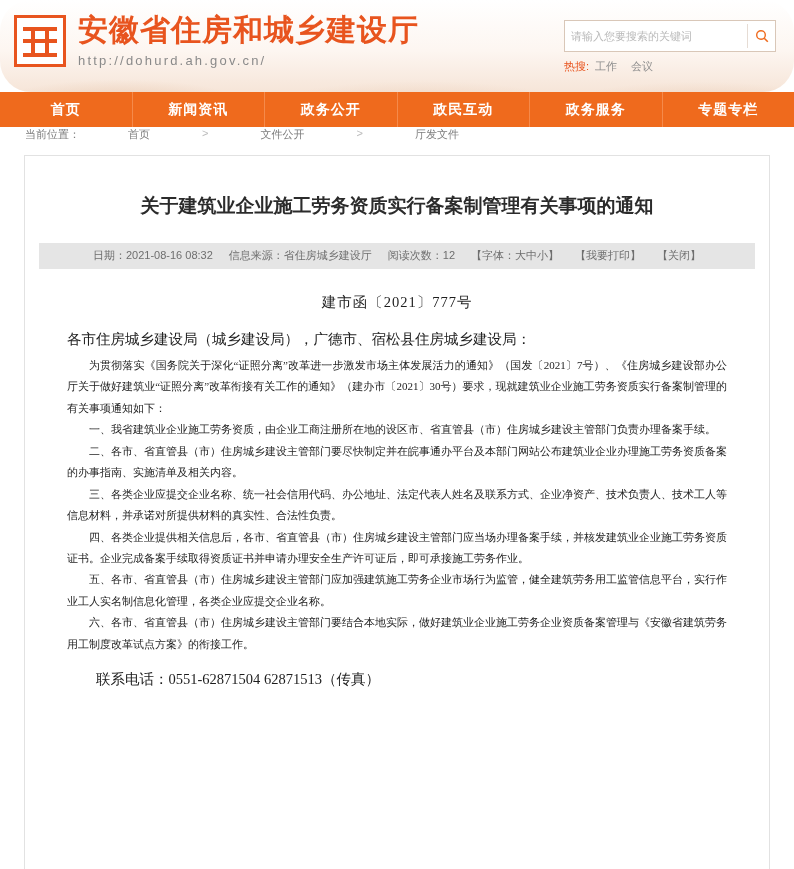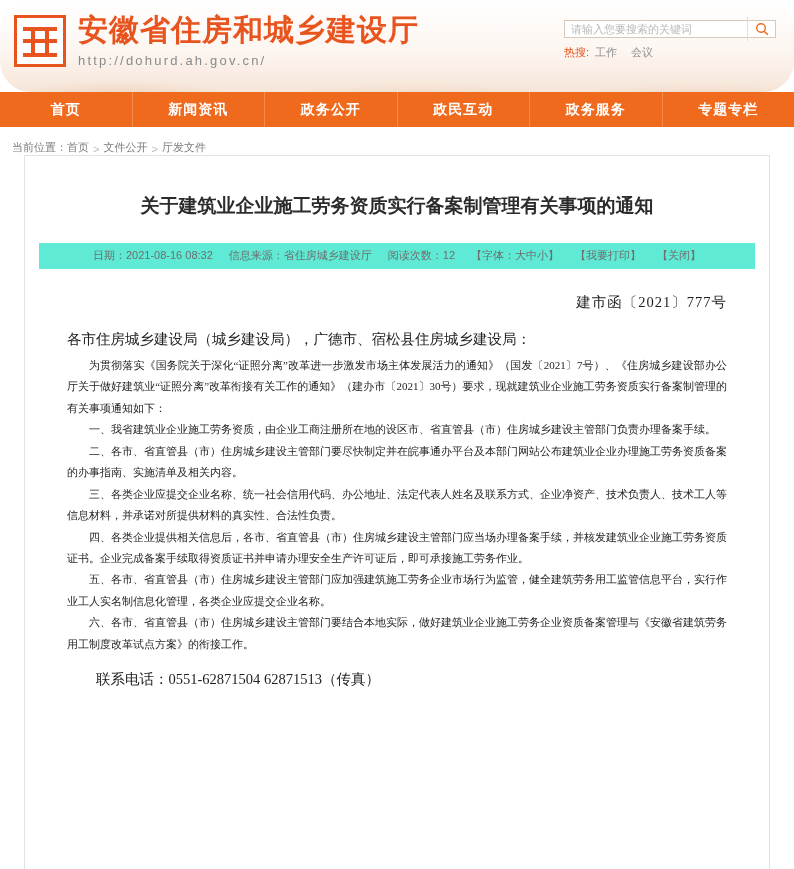--- a/index.html
+++ b/index.html
@@ -76,21 +76,21 @@
   }
 
   
   .search-area {
     position: absolute;
     right: 18px; top: 20px;
     width: 212px;
   }
   .search-box {
     display: flex; align-items: center;
-    height: 18px;
+    height: 32px;
     border: 1px solid #d9c7b8;
     background: #fff;
   }
   .search-input {
     flex: 1;
     border: none; outline: none;
     height: 24px;
     padding: 0 6px;
     font-size: 11px;
     color: #333;
@@ -130,25 +130,26 @@
     letter-spacing: 1px;
     cursor: pointer;
     border-right: 1px solid #f58a4b;
     font-family: "Liberation Sans", sans-serif;
   }
   .nav-item:last-child { border-right: none; text-align: right; }
 
   
   .breadcrumb {
     height: 28px;
-    display: flex; align-items: flex-end;
-    padding-left: 12px;
+    display: flex; align-items: flex-start;
+    padding-left: 25px;
     font-size: 11px;
     color: #7d7d7d;
     background: #fff;
+    gap: 48px;
   }
   .breadcrumb a { color: #7d7d7d; text-decoration: none; }
   .breadcrumb .sep { margin: 0 4px; color: #bbb; }
 
   
   .content-card {
     margin: 0 24px;
     border: 1px solid #e2e2e2;
     border-bottom: none;
     background: #fff;
@@ -159,37 +160,37 @@
     text-align: center;
     font-family: "Liberation Serif", serif;
     font-size: 19px;
     font-weight: bold;
     color: #2b2b2b;
     padding: 36px 60px 0 60px;
     line-height: 1.5;
   }
   .meta-bar {
     margin: 22px 14px 0 14px;
-    background: #5eead4;
+    background: #e5e5e5;
     height: 26px;
     display: flex; align-items: center; justify-content: center;
     font-size: 11px;
     color: #6e6e6e;
     gap: 16px;
   }
   .meta-bar span, .meta-bar a { color: #6e6e6e; text-decoration: none; }
   .meta-bar .fs-opts a { color: #6e6e6e; }
 
   .doc-body {
     padding: 24px 42px 10px 42px;
     font-family: "Liberation Serif", serif;
     color: #1d1d1d;
   }
   .doc-number {
-    text-align: right;
+    text-align: center;
     font-size: 14.5px;
     letter-spacing: 1px;
     margin-bottom: 14px;
   }
   .doc-to {
     font-size: 14.5px;
     line-height: 1.9;
     margin-bottom: 2px;
   }
   .doc-p {

